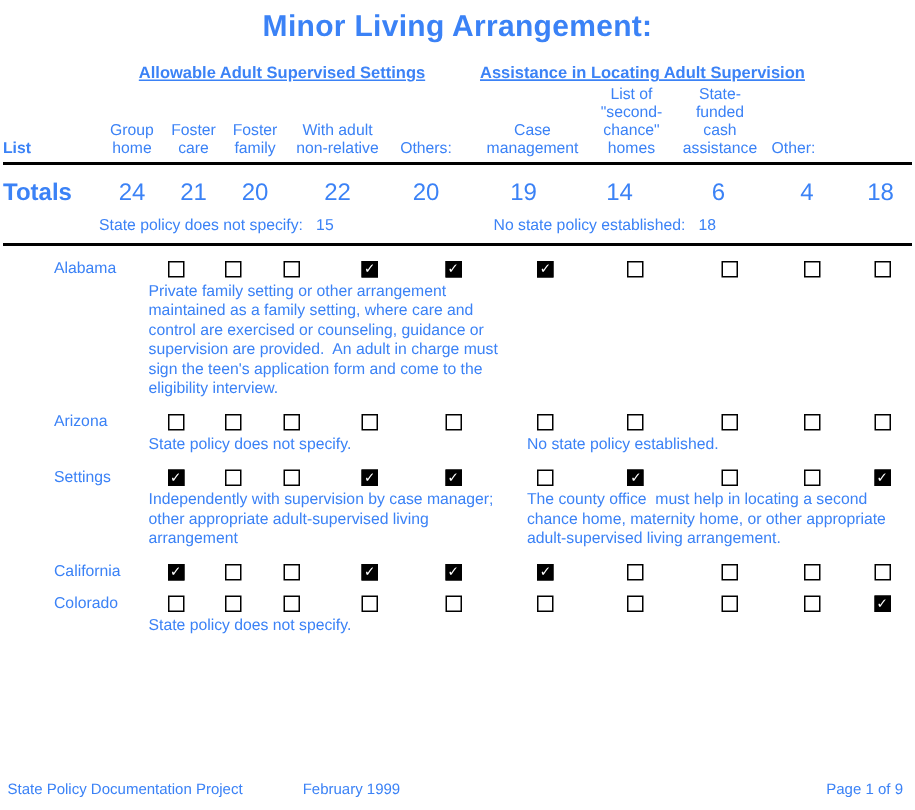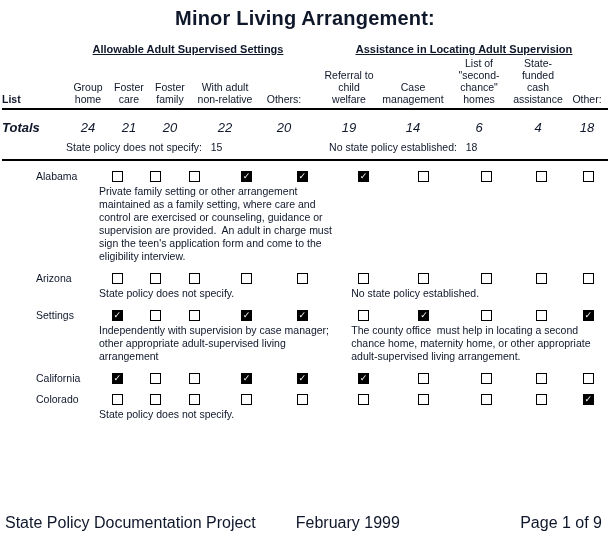--- a/index.html
+++ b/index.html
@@ -1,41 +1,41 @@
 <!DOCTYPE html>
 <html><head>
 <meta charset="utf-8">
 <style>
   html,body{margin:0;padding:0;background:#fff;}
   .page{
-    width:610px;height:540px;position:relative;background:#fff;color:#0f172a;
+    width:610px;height:540px;position:relative;background:#fff;color:#3b82f6;
     font-family:"Liberation Sans","DejaVu Sans",sans-serif;overflow:hidden;
     box-sizing:border-box;padding:0 2px;
   }
   .title{text-align:center;font-weight:bold;font-size:20px;padding-top:7px;letter-spacing:0.2px;}
   .subtitle{text-align:center;font-weight:bold;font-size:17px;line-height:21px;margin-top:7px;white-space:pre-line;}
   
   .section-titles{display:flex;margin-top:13px;font-size:11px;font-weight:bold;}
   .sec-left{margin-left:64px;width:244px;text-align:center;}
-  .sec-right{margin-left:10px;width:288px;text-align:center;text-decoration:underline;}
+  .sec-right{margin-left:10px;width:288px;text-decoration:underline;}
   .sec-title-text{text-decoration:underline;}
   
   .c-state{width:64px;}
   .c1{width:44px;}.c2{width:38px;}.c3{width:44px;}.c4{width:66px;}.c5{width:52px;}
   .secgap{width:10px;}
   .c6{width:58px;}.c7{width:70px;}.c8{width:62px;}.c9{width:56px;}.c10{width:42px;}
   .col-headers{
     display:flex;align-items:flex-end;font-size:10.5px;line-height:12px;
     min-height:48px;border-bottom:2.5px solid #000;padding-bottom:3px;margin-top:2px;
   }
   .col-headers .hc{text-align:center;}
   .state-hdr{font-weight:bold;align-self:flex-end;}
   
   .totals-block{border-bottom:2.5px solid #000;padding-bottom:6px;}
-  .totals-line{display:flex;margin-top:10px;font-size:13px;align-items:center;font-style:italic;}
+  .totals-line{display:flex;margin-top:10px;font-size:16px;align-items:center;}
   .totals-label{font-weight:bold;}
   .num{text-align:center;}
   .totals-notes{display:flex;font-size:10.5px;margin-top:6px;white-space:pre-wrap;}
   .tn-left{margin-left:64px;width:244px;}
   .tn-right{margin-left:20px;width:280px;}
   
   .state-row{margin-top:9px;margin-left:33px;}
   .checks-line{display:flex;align-items:center;font-size:10.5px;}
   .state-name{padding-left:1px;}
   .cbc{display:flex;justify-content:center;}
@@ -43,21 +43,21 @@
     width:11px;height:11px;border:1.4px solid #000;box-sizing:border-box;
     display:flex;align-items:center;justify-content:center;font-size:9px;line-height:1;background:#fff;
   }
   .cb[data-checked="true"]{background:#000;color:#fff;}
   .cb[data-checked="true"]::after{content:"\2713";}
   .notes-line{display:flex;font-size:10.5px;line-height:13px;margin-top:3px;white-space:pre-wrap;}
   .note-left{margin-left:64px;width:250px;}
   .note-right{margin-left:18px;width:274px;}
   
   .footer{
-    position:absolute;left:5px;right:8px;bottom:8px;display:flex;font-size:16px;align-items:flex-start;
+    position:absolute;left:5px;right:8px;bottom:8px;display:flex;font-size:10px;align-items:flex-start;
   }
   .footer-center{margin-left:40px;}
   .footer-spacer{flex:1;}
 </style>
 </head>
 <body>
 
 <div class="page">
 
   <div class="title">Minor Living Arrangement:</div>
@@ -72,21 +72,20 @@
   </div>
 
   <div class="col-headers">
     <div class="c-state state-hdr">List</div>
     <div class="c1 hc">Group home</div>
     <div class="c2 hc">Foster care</div>
     <div class="c3 hc">Foster family</div>
     <div class="c4 hc">With adult non-relative</div>
     <div class="c5 hc">Others:</div>
     <div class="secgap"></div>
-    <div class="c6 hc">Referral to child welfare</div>
     <div class="c7 hc">Case management</div>
     <div class="c8 hc">List of "second-chance" homes</div>
     <div class="c9 hc">State-funded cash assistance</div>
     <div class="c10 hc">Other:</div>
   </div>
 
   <div class="totals-block">
     <div class="totals-line">
       <div class="c-state totals-label">Totals</div>
       <div class="c1 num">24</div>

